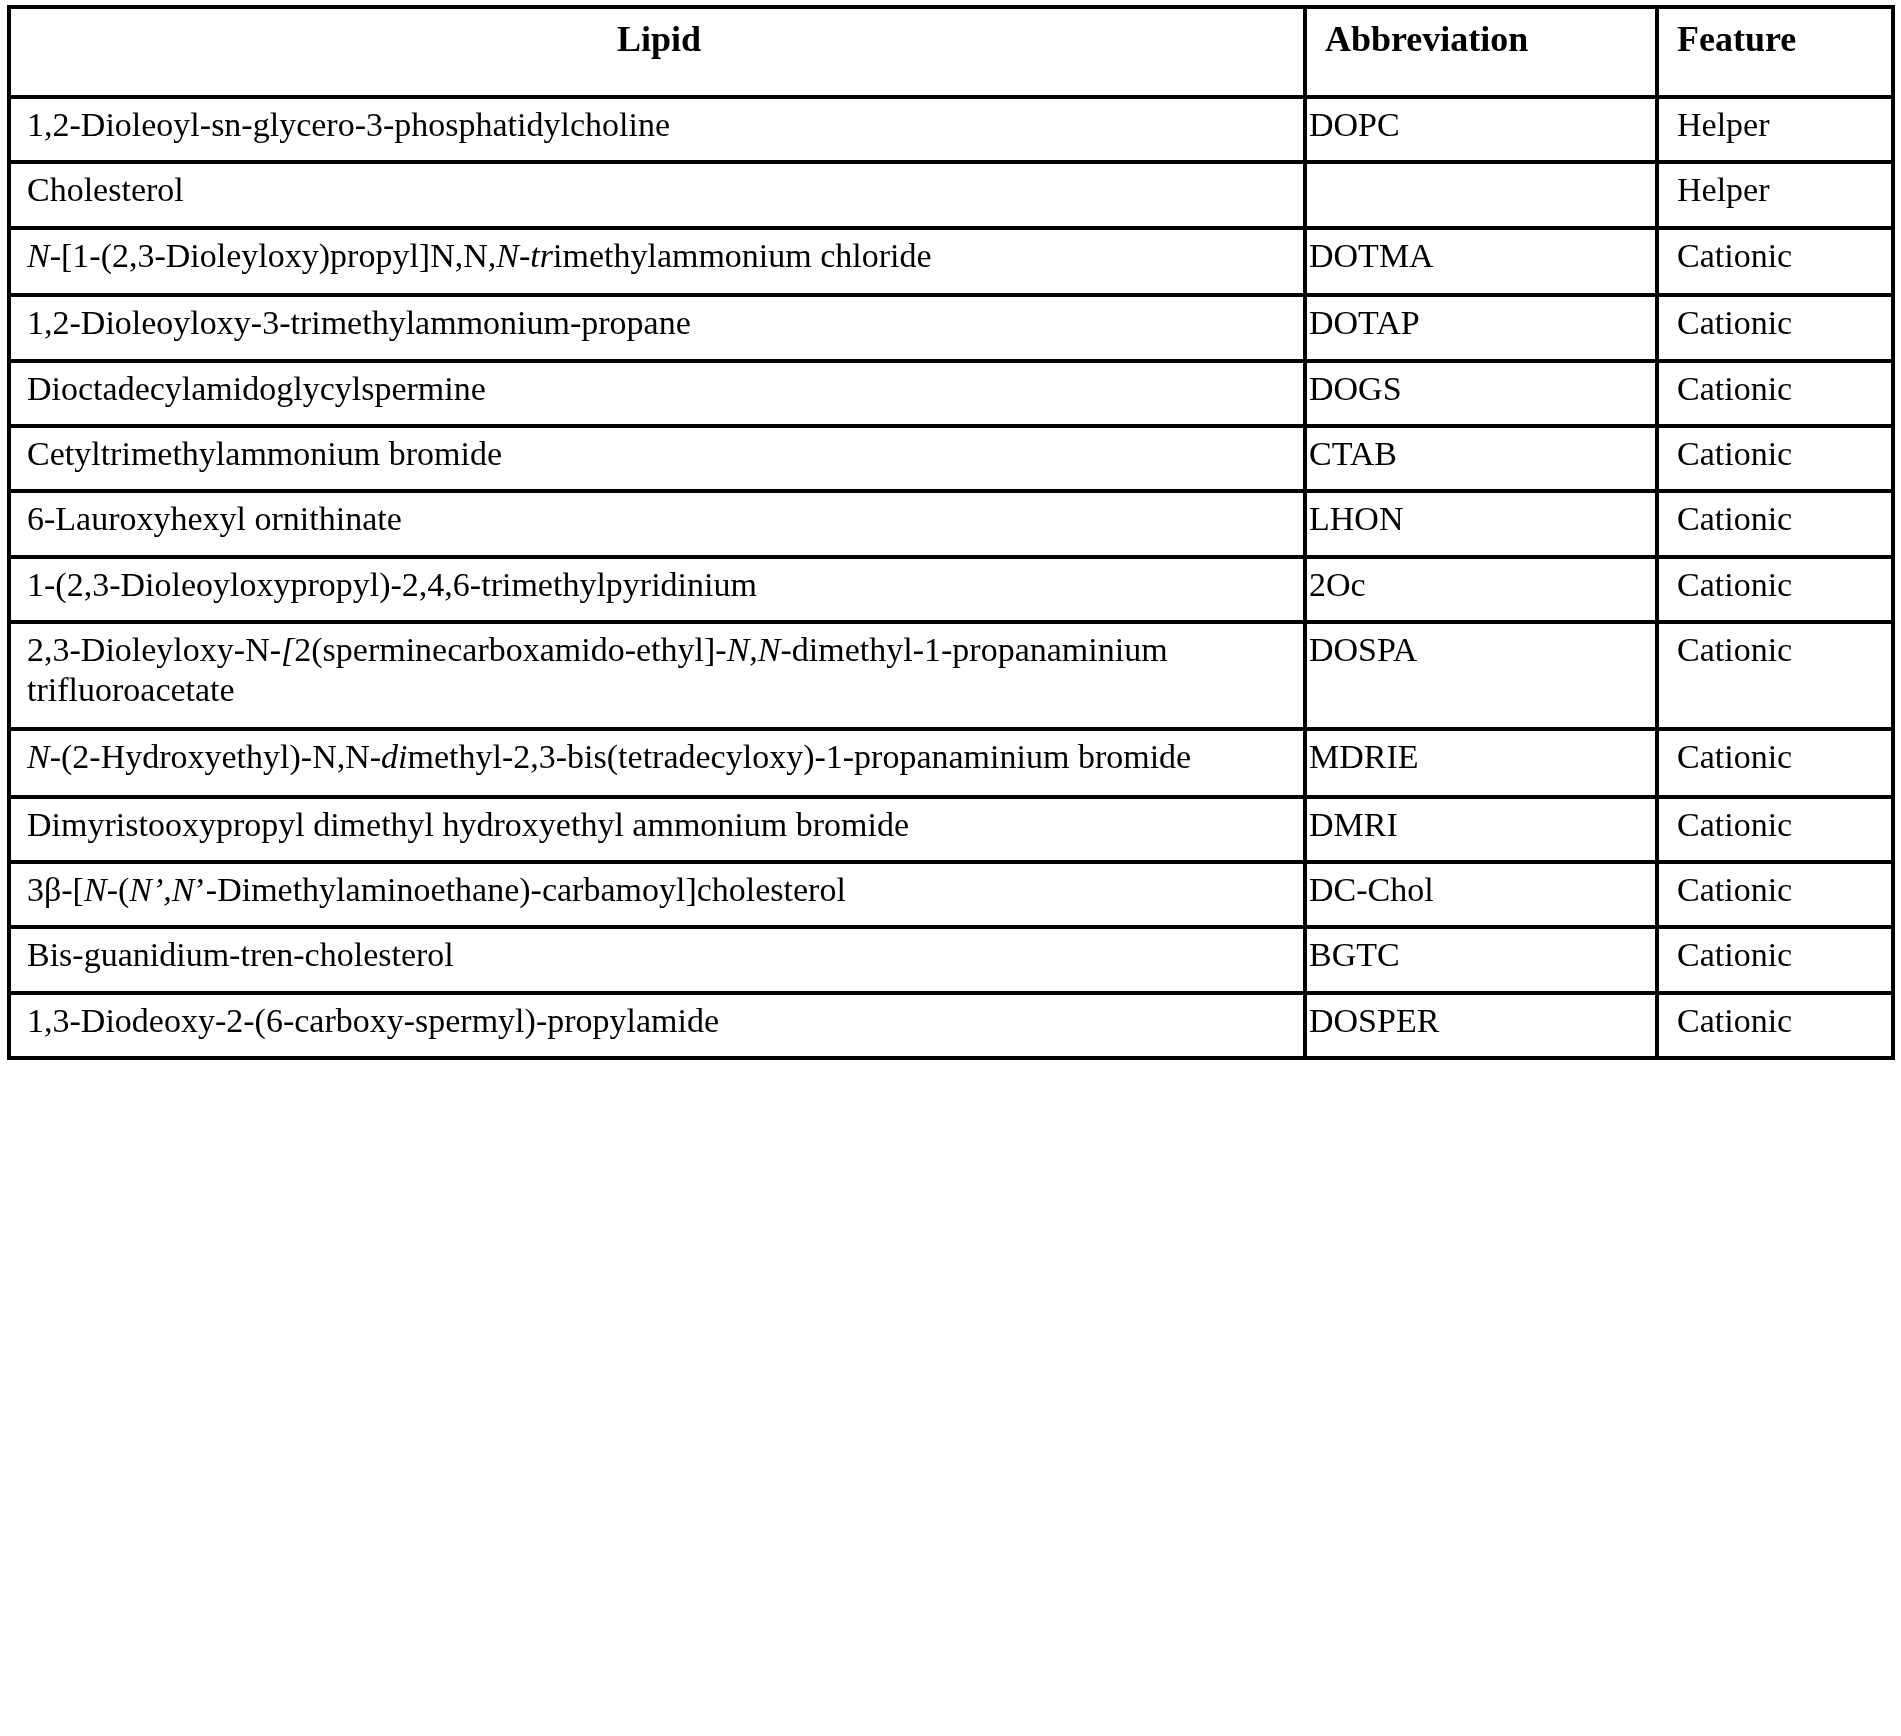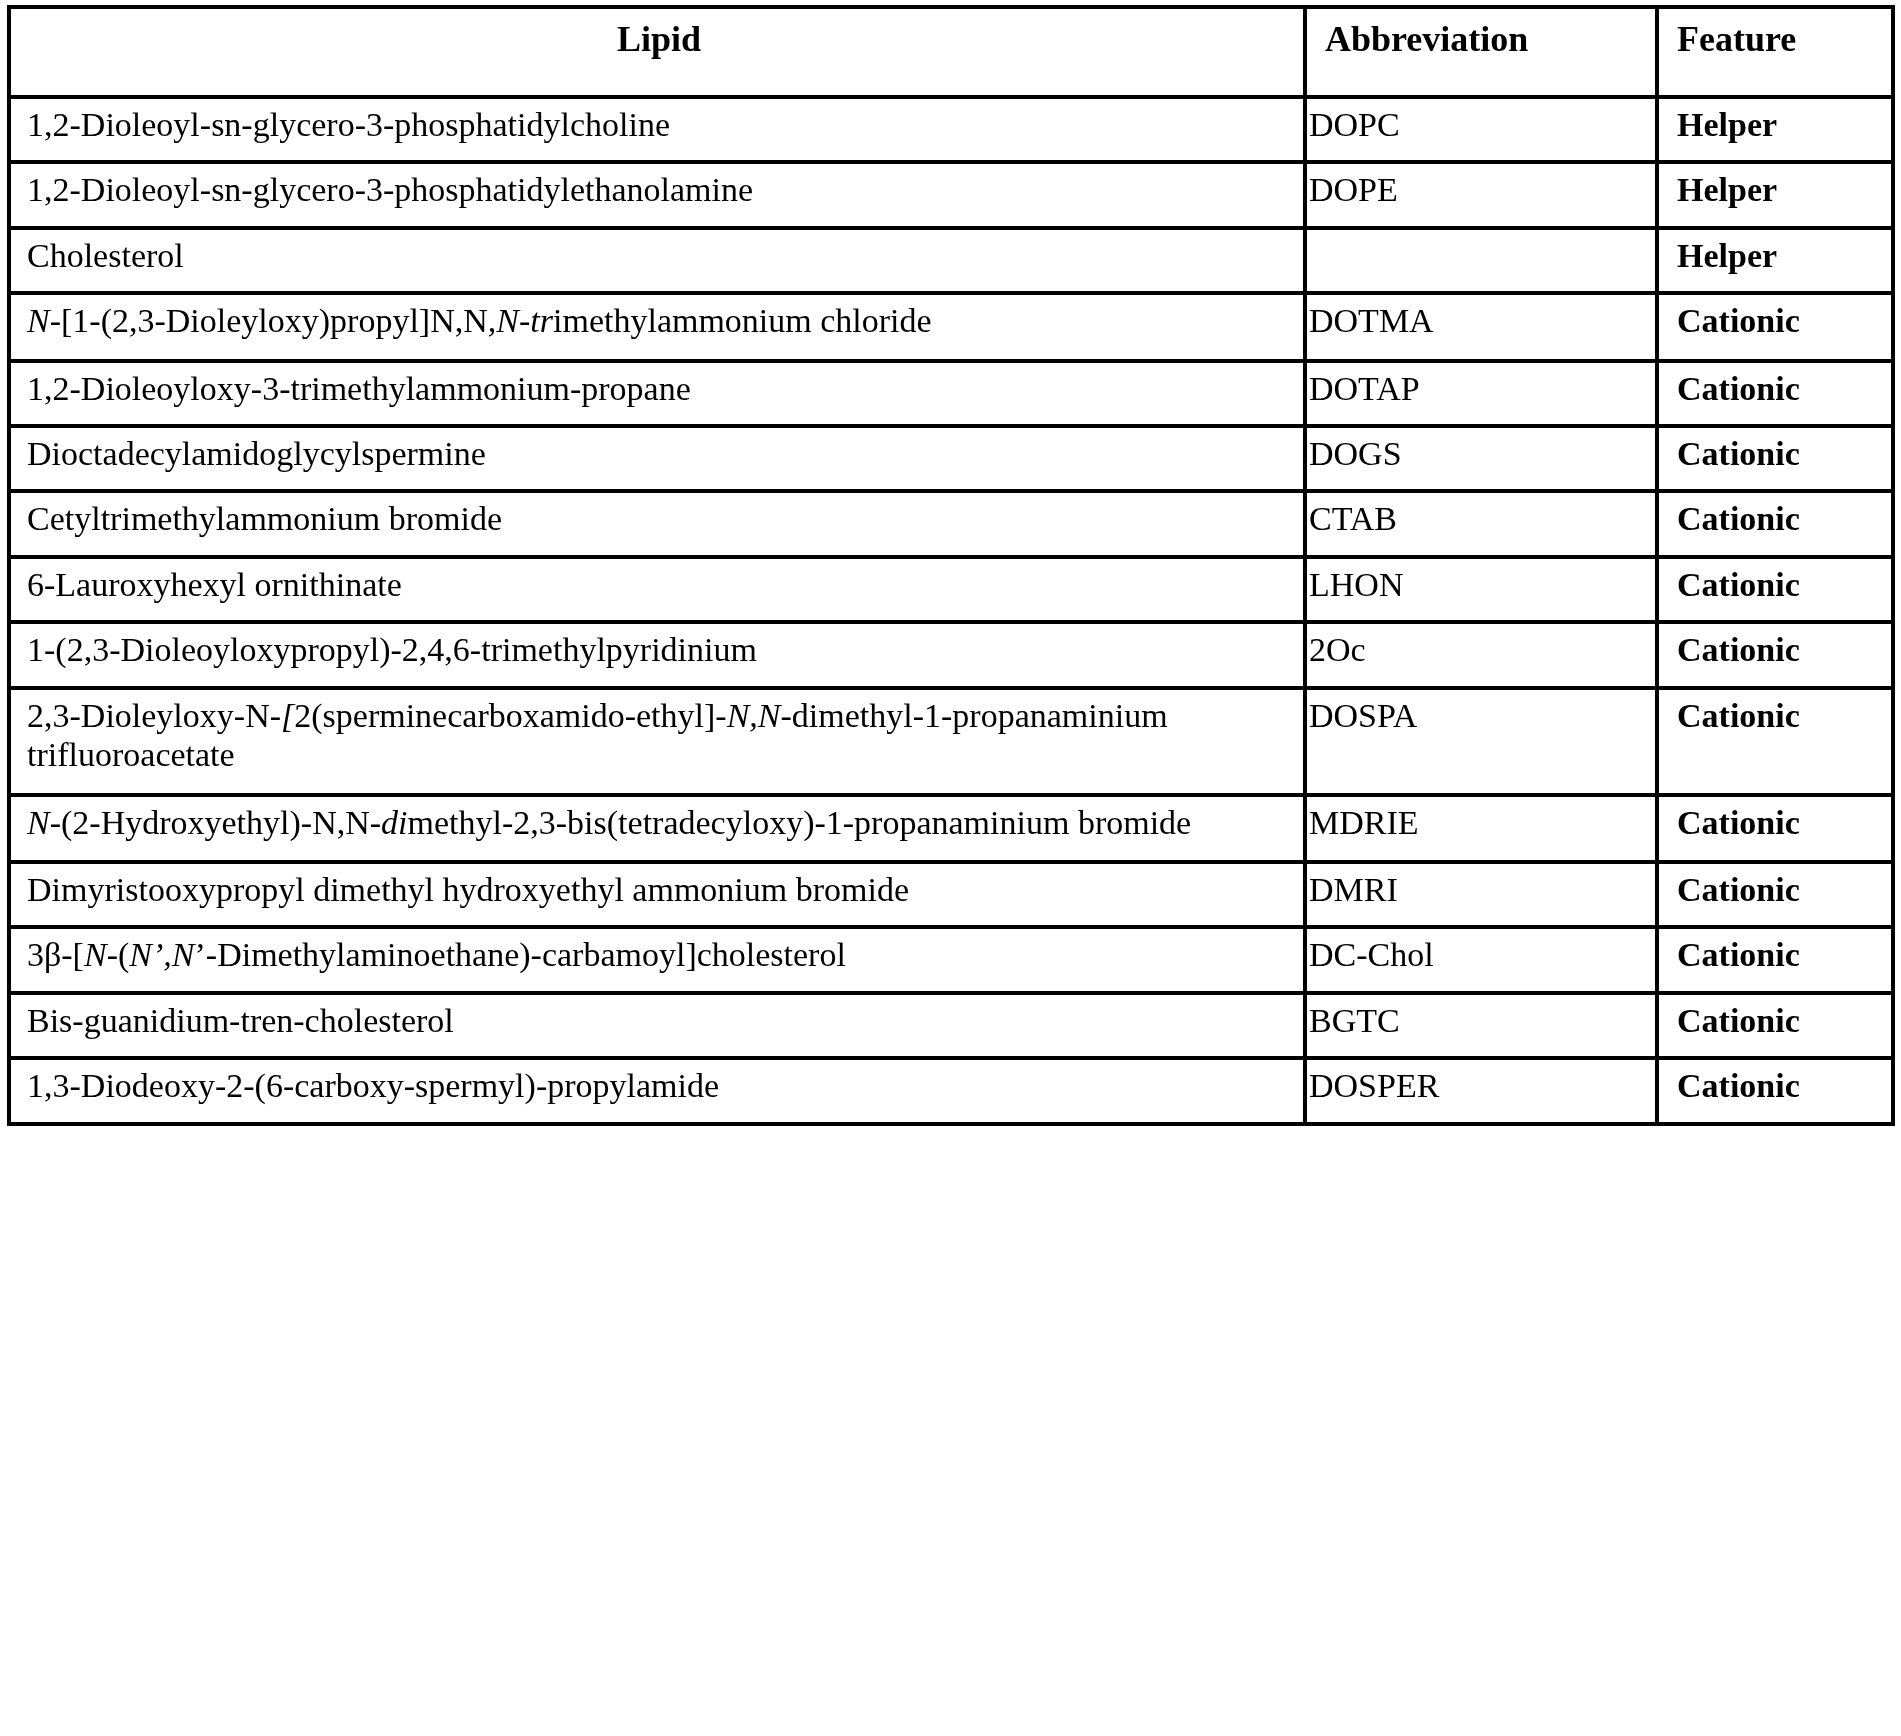--- a/index.html
+++ b/index.html
@@ -55,21 +55,21 @@
   }
   table.lipid-table thead th.h-abbrev,
   table.lipid-table thead th.h-feature {
     text-align: left;
     padding-left: 18px;
   }
   
   table.lipid-table tbody tr.r-tall td { padding-bottom: 16px; margin-left: 17px; }
   table.lipid-table tbody td.cell-lipid { padding-left: 16px; }
   table.lipid-table tbody td.cell-abbrev { padding-left: 2px; }
-  table.lipid-table tbody td.cell-feature { padding-left: 18px; font-weight: bold; }
+  table.lipid-table tbody td.cell-feature { padding-left: 18px; }
 
   .it { font-style: italic; }
 </style>
 </head>
 <body>
 
 <div class="sheet">
   <table class="lipid-table">
     <colgroup>
       <col class="c-lipid">
@@ -80,25 +80,20 @@
       <tr>
         <th class="h-lipid">Lipid</th>
         <th class="h-abbrev">Abbreviation</th>
         <th class="h-feature">Feature</th>
       </tr>
     </thead>
     <tbody id="tbody">
         <tr class="r-tall">
           <td class="cell-lipid">1,2-Dioleoyl-sn-glycero-3-phosphatidylcholine</td>
           <td class="cell-abbrev">DOPC</td>
-          <td class="cell-feature">Helper</td>
-        </tr>
-        <tr class="r-tall">
-          <td class="cell-lipid">1,2-Dioleoyl-sn-glycero-3-phosphatidylethanolamine</td>
-          <td class="cell-abbrev">DOPE</td>
           <td class="cell-feature">Helper</td>
         </tr>
         <tr class="r-tall">
           <td class="cell-lipid">Cholesterol</td>
           <td class="cell-abbrev"></td>
           <td class="cell-feature">Helper</td>
         </tr>
         <tr>
           <td class="cell-lipid"><span class="it">N</span>-[1-(2,3-Dioleyloxy)propyl]N,N<span class="it">,N-tr</span>imethylammonium chloride</td>
           <td class="cell-abbrev">DOTMA</td>

